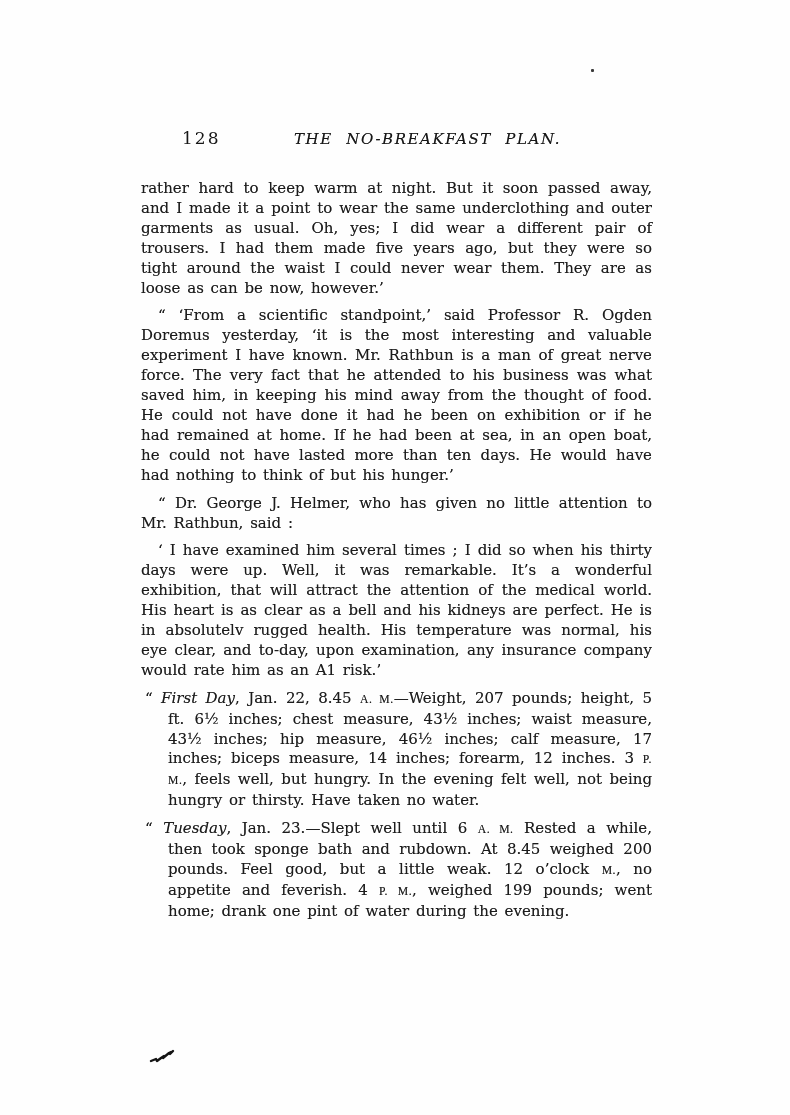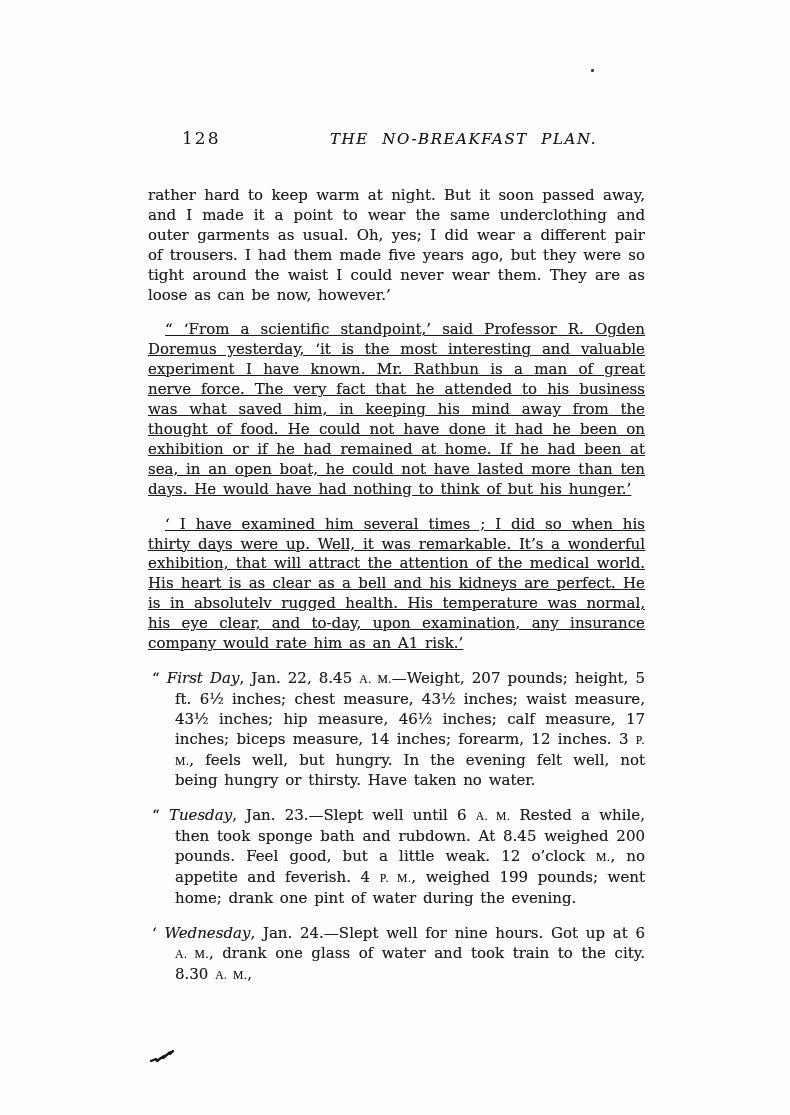--- a/index.html
+++ b/index.html
@@ -27,37 +27,36 @@
   .running-title {
     position: absolute;
     left: 294px;
     top: 130px;
     font-style: italic;
     font-size: 15px;
     letter-spacing: 1.6px;
     word-spacing: 7px;
     color: #171717;
     text-shadow: 0 0 0.5px rgba(20,20,20,0.55);
-    margin-left: 36px;
   }
   .text-block {
     position: absolute;
     left: 133px;
     top: 171px;
     width: 527px;
     font-size: 15px;
     line-height: 19.9px;
     word-spacing: 2px;
     text-shadow: 0 0 0.4px rgba(20,20,20,0.5);
   }
   .text-block p {
-    margin: 15px;
+    margin: 8px;
     text-align: justify;
   }
-  p.indent { text-indent: 17px; text-decoration: underline; }
+  p.indent { text-indent: 17px; }
   p.noindent { text-indent: 0; }
   p.hang {
     padding-left: 27px;
     text-indent: -23px;
   }
   .i { font-style: italic; }
   .sc { font-size: 0.78em; letter-spacing: 0.5px; font-family: Liberation Serif, serif; }
   .speck {
     position: absolute;
     left: 591px;
@@ -81,23 +80,23 @@
   <div class="speck"></div>
 
   <header>
     <span class="pagenum">128</span>
     <span class="running-title">THE NO-BREAKFAST PLAN.</span>
   </header>
 
   <main class="text-block">
       <p class="noindent"><span>rather hard to keep warm at night.  But it soon passed away, and I made it a point to wear the same underclothing and outer garments as usual.  Oh, yes; I did wear a different pair of trousers.  I had them made five years ago, but they were so tight around the waist I could never wear them.  They are as loose as can be now, however.’</span></p>
       <p class="indent"><span>“ ‘From a scientific standpoint,’ said Professor R. Ogden Doremus yesterday, ‘it is the most interesting and valuable experiment I have known.  Mr. Rathbun is a man of great nerve force.  The very fact that he attended to his business was what saved him, in keeping his mind away from the thought of food.  He could not have done it had he been on exhibition or if he had remained at home.  If he had been at sea, in an open boat, he could not have lasted more than ten days. He would have had nothing to think of but his hunger.’</span></p>
+      <p class="indent"><span>“ Dr. George J. Helmer, who has given no little attention to Mr. Rathbun, said :</span></p>
       <p class="indent"><span>‘ I have examined him several times ; I did so when his thirty days were up.  Well, it was remarkable.  It’s a wonderful exhibition, that will attract the attention of the medical world.  His heart is as clear as a bell and his kidneys are perfect.  He is in absolutelv rugged health. His temperature was normal, his eye clear, and to-day, upon examination, any insurance company would rate him as an A1 risk.’</span></p>
       <p class="hang"><span>“ </span><span class="i">First Day</span><span>, Jan. 22, 8.45 </span><span class="sc">A. M.</span><span>—Weight, 207 pounds; height, 5 ft. 6½ inches; chest measure, 43½ inches; waist measure, 43½ inches; hip measure, 46½ inches; calf measure, 17 inches; biceps measure, 14 inches; forearm, 12 inches.  3 </span><span class="sc">P. M.</span><span>, feels well, but hungry.  In the evening felt well, not being hungry or thirsty.  Have taken no water.</span></p>
       <p class="hang"><span>“ </span><span class="i">Tuesday</span><span>, Jan. 23.—Slept well until 6 </span><span class="sc">A. M.</span><span>  Rested a while, then took sponge bath and rubdown.  At 8.45 weighed 200 pounds.  Feel good, but a little weak.  12 o’clock </span><span class="sc">M.</span><span>, no appetite and feverish.  4 </span><span class="sc">P. M.</span><span>, weighed 199 pounds; went home; drank one pint of water during the evening.</span></p>
-      <p class="hang"><span>‘ </span><span class="i">Wednesday</span><span>, Jan. 24.—Slept well for nine hours.  Got up at 6 </span><span class="sc">A. M.</span><span>, drank one glass of water and took train to the city.  8.30 </span><span class="sc">A. M.</span><span>,</span></p>
     </main>
 
   <svg class="scratch" width="30" height="22" viewBox="0 0 30 22">
     <path d="M2,18 l5,-2 l1,2 l4,-3 l3,-2 l-1,2 l6,-5 l2,-1 l-1,2 l3,-3" fill="none" stroke="#141414" stroke-width="2.4" stroke-linecap="round" stroke-linejoin="round"></path>
   </svg>
 
 </div>
 
 </body></html>

